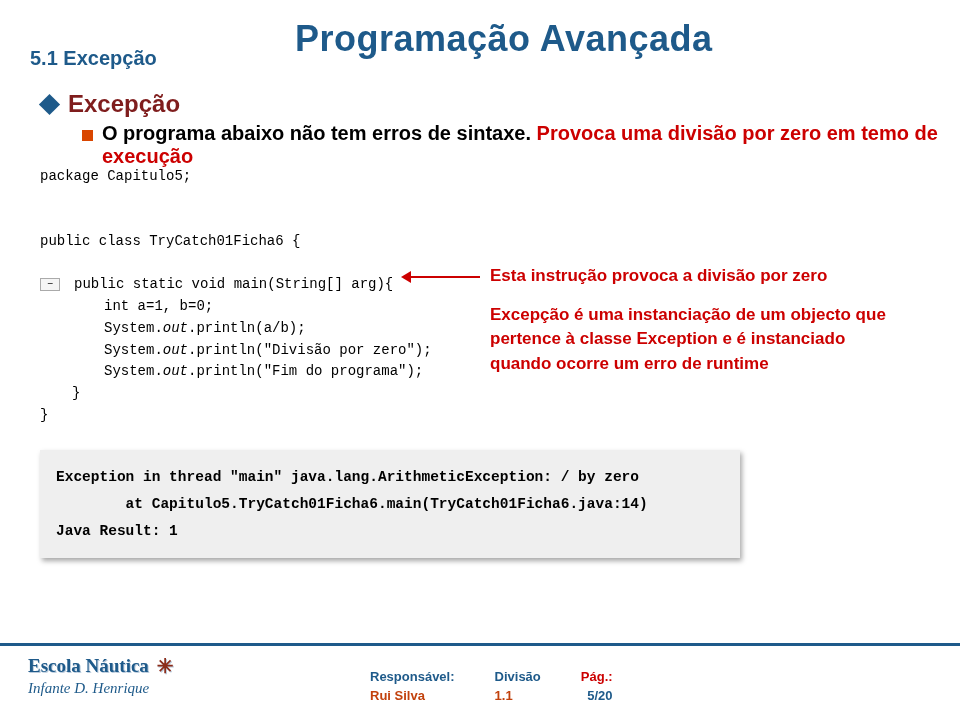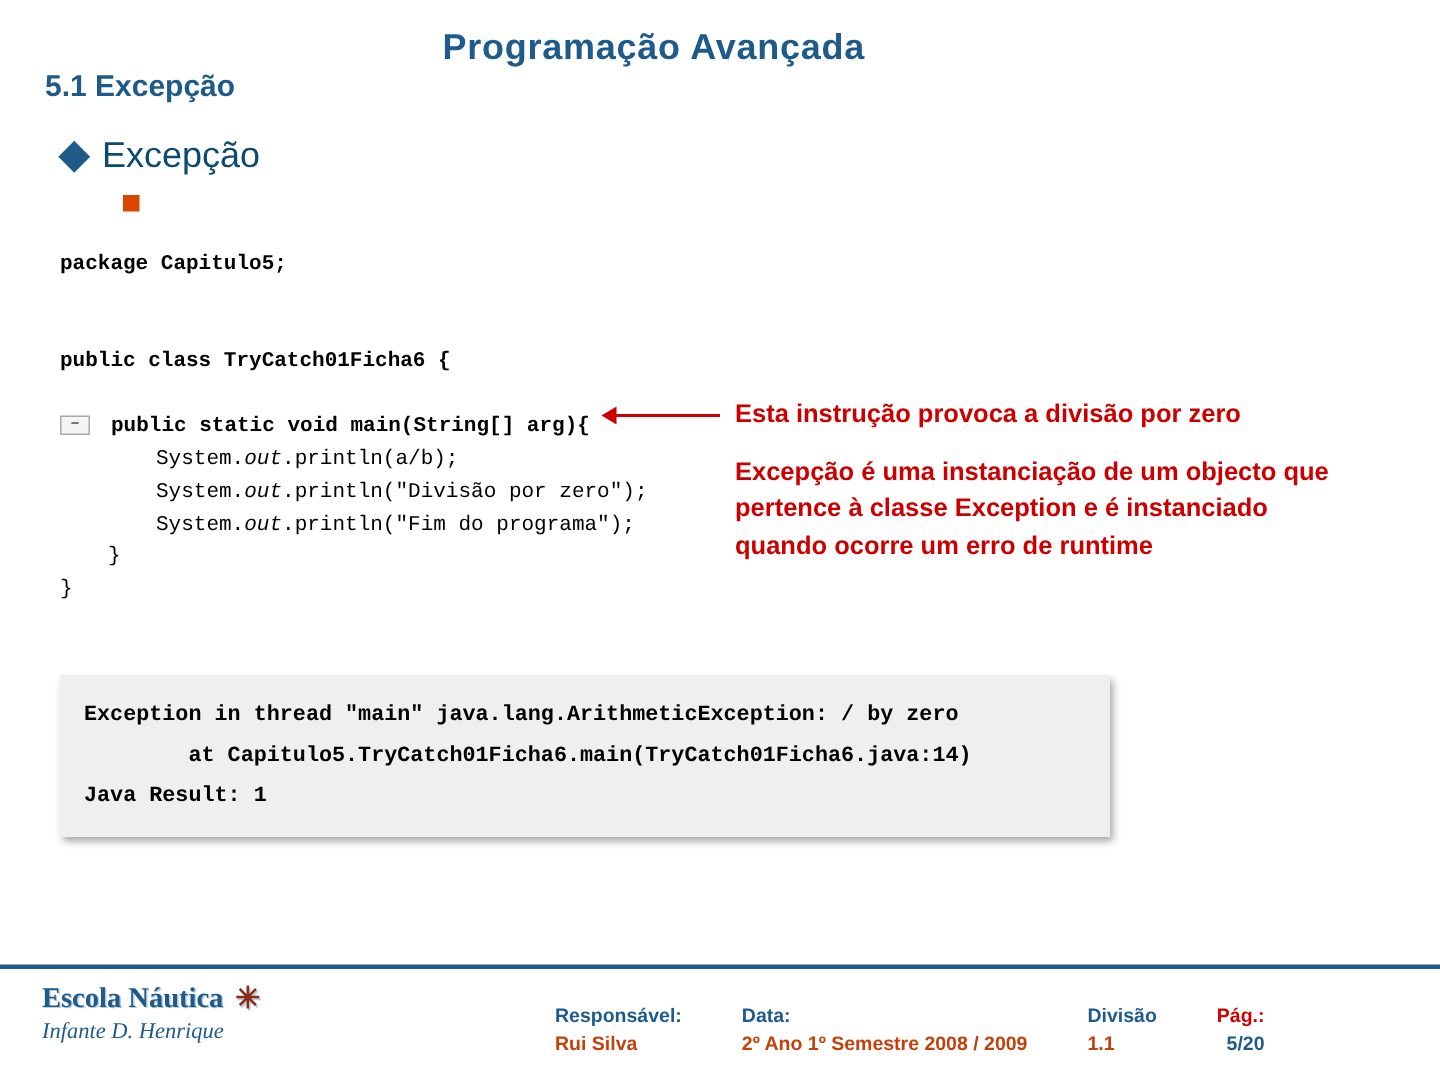--- a/index.html
+++ b/index.html
@@ -8,55 +8,55 @@
     font-family: Arial, Helvetica, sans-serif;
     background:#fff;
     position:relative;
     overflow:hidden;
   }
   .slide { width:100%; height:100%; position:relative; }
 
   
   .title-block { padding:18px 0 0 295px; }
   .main-title {
-    color:#1e5a8a; font-size:24px; font-weight:bold;
+    color:#1e5a8a; font-size:36px; font-weight:bold;
     letter-spacing:0.5px;
   }
   .section-title {
     position:absolute; top:47px; left:30px;
     color:#1e5a8a; font-size:20px; font-weight:bold;
   }
   .diamond-bullet {
     position:absolute; top:97px; left:42px;
     width:15px; height:15px; background:#1e5a8a;
     transform:rotate(45deg);
   }
   .sub-title {
     position:absolute; top:90px; left:68px;
-    color:#0c4a6e; font-size:24px; font-weight:normal;
+    color:#7f1d1d; font-size:24px; font-weight:bold;
   }
   .square-bullet {
     position:absolute; top:130px; left:82px;
     width:11px; height:11px; background:#d94600;
   }
   .body-text {
     position:absolute; top:122px; left:102px;
     font-size:20px; font-weight:bold; color:#000;
   }
   .body-text .highlight { color:#cc0000; }
 
   
   .code-area {
     position:absolute; top:166px; left:40px;
     width:480px;
     font-family:"Courier New", monospace;
     font-size:14px; line-height:1.55;
     color:#000;
   }
-  .code-area .kw { font-weight:bold; }
+  .code-area .kw { font-weight:normal; }
   .code-area .italic { font-style:italic; }
   .code-area .gutter {
     display:inline-block; width:20px; text-align:center;
     border:1px solid #aaa; font-size:10px; line-height:11px;
     margin-right:6px; background:#f5f5f5; vertical-align:middle;
   }
   .code-indent1 { padding-left:32px; }
   .code-indent2 { padding-left:64px; }
 
   
@@ -129,28 +129,32 @@
   <div class="title-block">
     <div class="main-title">Programação Avançada</div>
   </div>
 
   <div class="section-title">5.1 Excepção</div>
 
   <div class="diamond-bullet"></div>
   <div class="sub-title">Excepção</div>
 
   <div class="square-bullet"></div>
+  <div class="body-text">
+    <span>O programa abaixo não tem erros de sintaxe. </span><span class="highlight">Provoca uma divisão por zero em temo de execução</span>
+  </div>
 
   <div class="code-area">
     <div><span class="kw">package Capitulo5;</span></div>
     <div>&nbsp;</div>
     <div>&nbsp;</div>
     <div><span class="kw">public class TryCatch01Ficha6 {</span></div>
     <div>&nbsp;</div>
     <div><span class="gutter">−</span><span class="kw" style="padding-left:8px">public static void main(String[] arg){</span></div>
+    <div class="code-indent2"><span>int a=1, b=0;</span></div>
     <div class="code-indent2"><span>System.<span class="italic">out</span>.println(a/b);</span></div>
     <div class="code-indent2"><span>System.<span class="italic">out</span>.println("Divisão por zero");</span></div>
     <div class="code-indent2"><span>System.<span class="italic">out</span>.println("Fim do programa");</span></div>
     <div class="code-indent1"><span>}</span></div>
     <div><span>}</span></div>
   </div>
 
   <div class="arrow-left"></div>
   <div class="annot">
     <div>Esta instrução provoca a divisão por zero</div>
@@ -169,24 +173,20 @@
         <span class="wheel">✳</span>
       </div>
       <div class="infante">Infante D. Henrique</div>
     </div>
     <div class="footer-cols">
       <div class="fcol">
         <div class="flabel">Responsável:</div>
         <div class="fval1">Rui Silva</div>
       </div>
       <div class="fcol">
-        <div class="flabel">Data:</div>
-        <div class="fval1">2º Ano 1º Semestre 2008 / 2009</div>
-      </div>
-      <div class="fcol">
         <div class="flabel">Divisão</div>
         <div class="fval1">1.1</div>
       </div>
       <div class="fcol page">
         <div class="flabel">Pág.:</div>
         <div class="fval1">5/20</div>
       </div>
     </div>
   </div>
 

